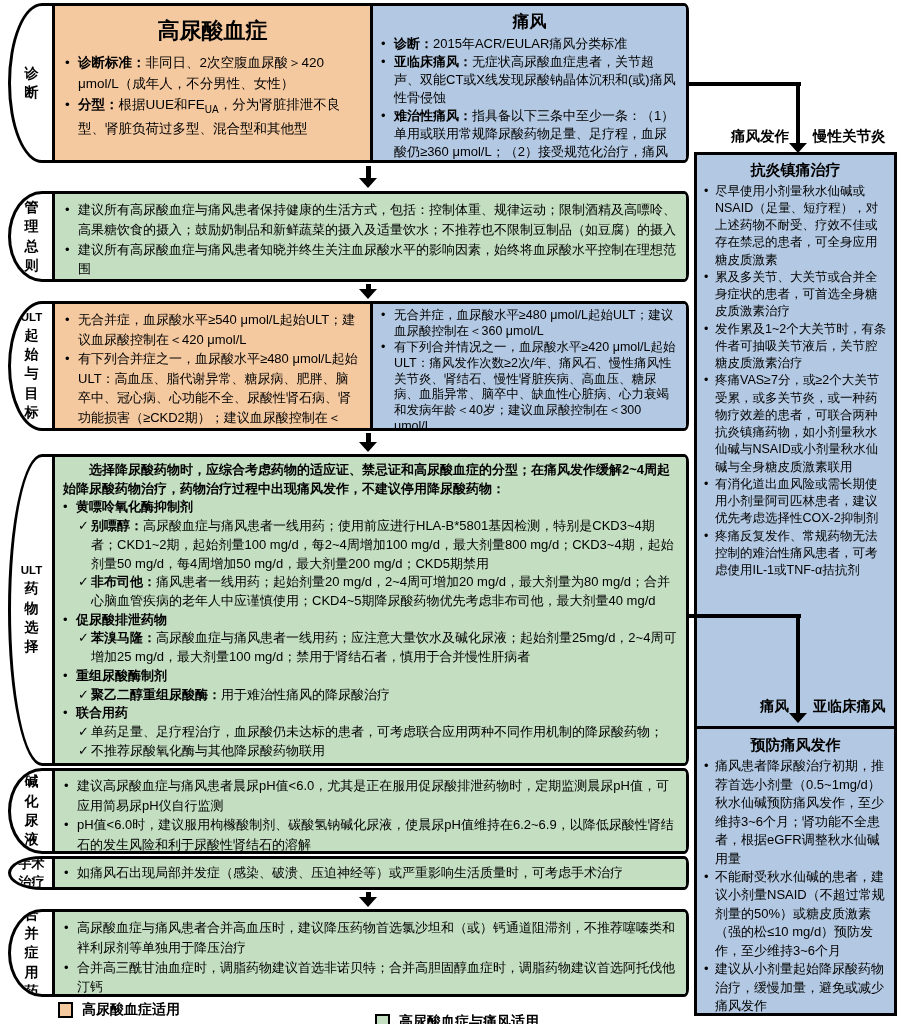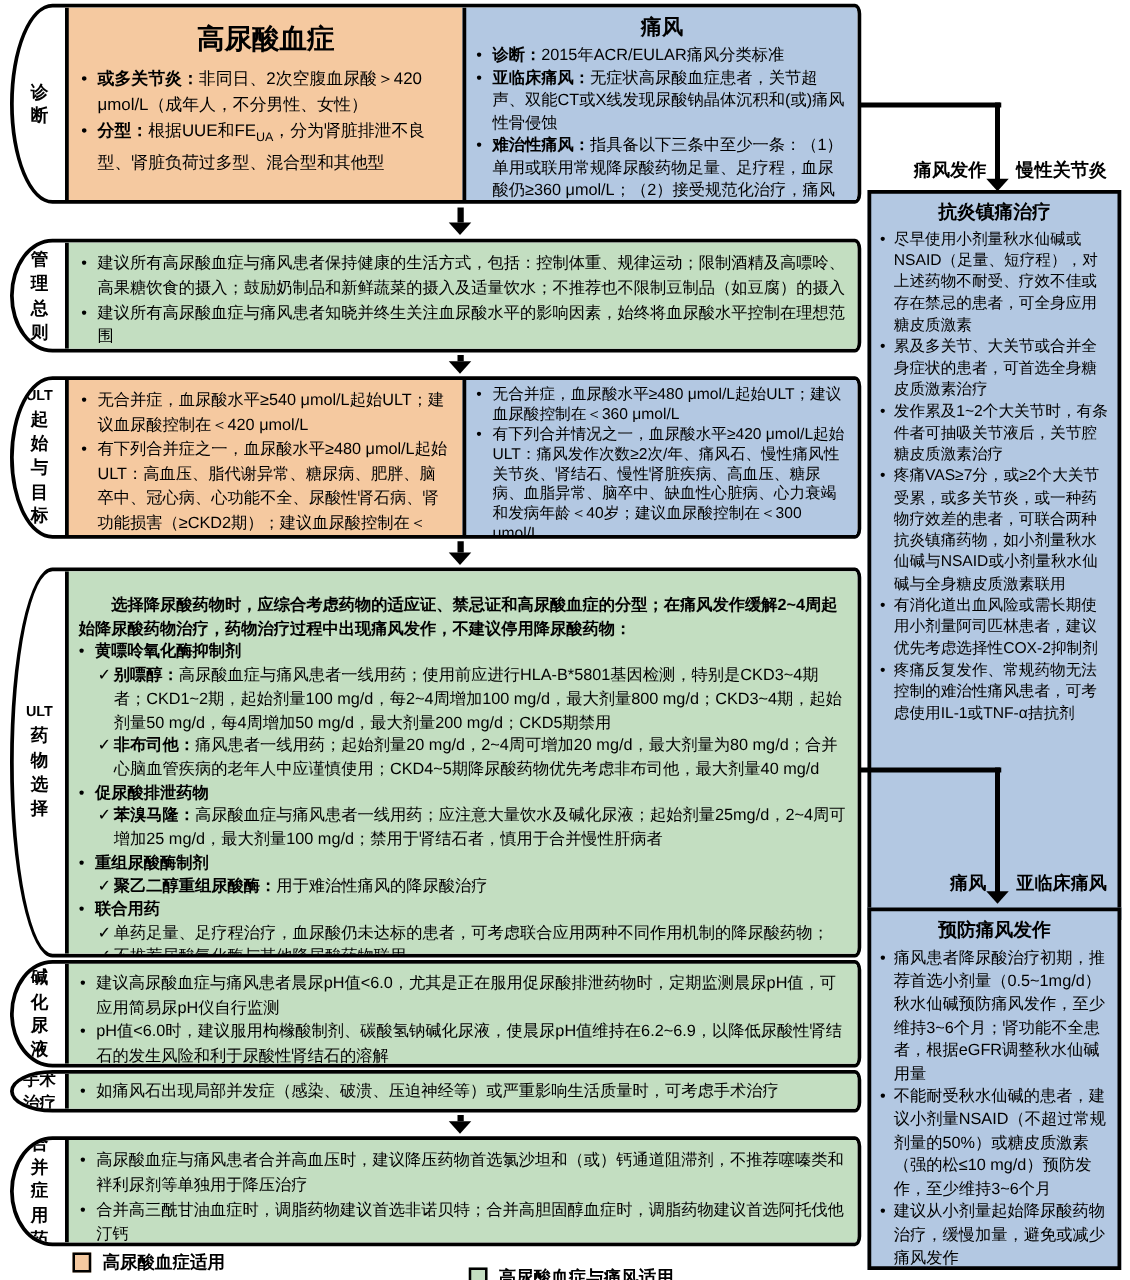--- a/index.html
+++ b/index.html
@@ -33,21 +33,21 @@
   sub { font-size:10px; }
 
   
   .s1o { font-size:13.5px; line-height:1.58; padding:7px 10px 4px; }
   .s1o .box-title { font-size:22px; margin:1px 0 3px; }
   .s1b { font-size:13px; line-height:1.39; padding:4px 8px; }
   .s1b .box-title { font-size:17px; margin:0 0 1px; }
   .s2c { font-size:13px; line-height:1.52; padding:6px 10px; }
   .s3o { font-size:13px; line-height:1.5; padding:6px 10px; }
   .s3b { font-size:12.5px; line-height:1.27; padding:4px 8px; }
-  .s4c { font-size:13px; line-height:1.44; padding:18px 9px 4px 8px; }
+  .s4c { font-size:13px; line-height:1.44; padding:4px 9px 4px 8px; }
   .s5c { font-size:13px; line-height:1.5; padding:5px 9px; }
   .s6c { font-size:13px; line-height:1.35; padding:2px 9px; }
   .s7c { font-size:13px; line-height:1.52; padding:6px 9px; }
 
   
   .arrow { position:absolute; left:359px; width:18px; }
   .arrow .stem { width:5px; margin:0 auto; background:#000; }
   .arrow .head { width:0; height:0; margin:0 auto;
                  border-left:9px solid transparent; border-right:9px solid transparent;
                  border-top:10px solid #000; }
@@ -81,21 +81,21 @@
 
   <div class="sec" style="top:3px;height:160px;">
     <div class="sec-label">
         <div>诊</div>
         <div>断</div>
       </div>
     <div class="sec-content split">
       <div class="box orange s1o">
         <div class="box-title">高尿酸血症</div>
         <div>
-            <div class="li"><span class="mk">•</span><b>或多关节炎：</b>非同日、2次空腹血尿酸＞420 μmol/L（成年人，不分男性、女性）</div>
+            <div class="li"><span class="mk">•</span><b>诊断标准：</b>非同日、2次空腹血尿酸＞420 μmol/L（成年人，不分男性、女性）</div>
             <div class="li"><span class="mk">•</span><b>分型：</b>根据UUE和FE<sub>UA</sub>，分为肾脏排泄不良型、肾脏负荷过多型、混合型和其他型</div>
           </div>
       </div>
       <div class="box blue s1b">
         <div class="box-title">痛风</div>
         <div>
             <div class="li"><span class="mk">•</span><b>诊断：</b>2015年ACR/EULAR痛风分类标准</div>
             <div class="li"><span class="mk">•</span><b>亚临床痛风：</b>无症状高尿酸血症患者，关节超声、双能CT或X线发现尿酸钠晶体沉积和(或)痛风性骨侵蚀</div>
             <div class="li"><span class="mk">•</span><b>难治性痛风：</b>指具备以下三条中至少一条：（1）单用或联用常规降尿酸药物足量、足疗程，血尿酸仍≥360 μmol/L；（2）接受规范化治疗，痛风仍发作≥2次/年；（3）存在多发性和(或)进展性痛风石</div>
           </div>

